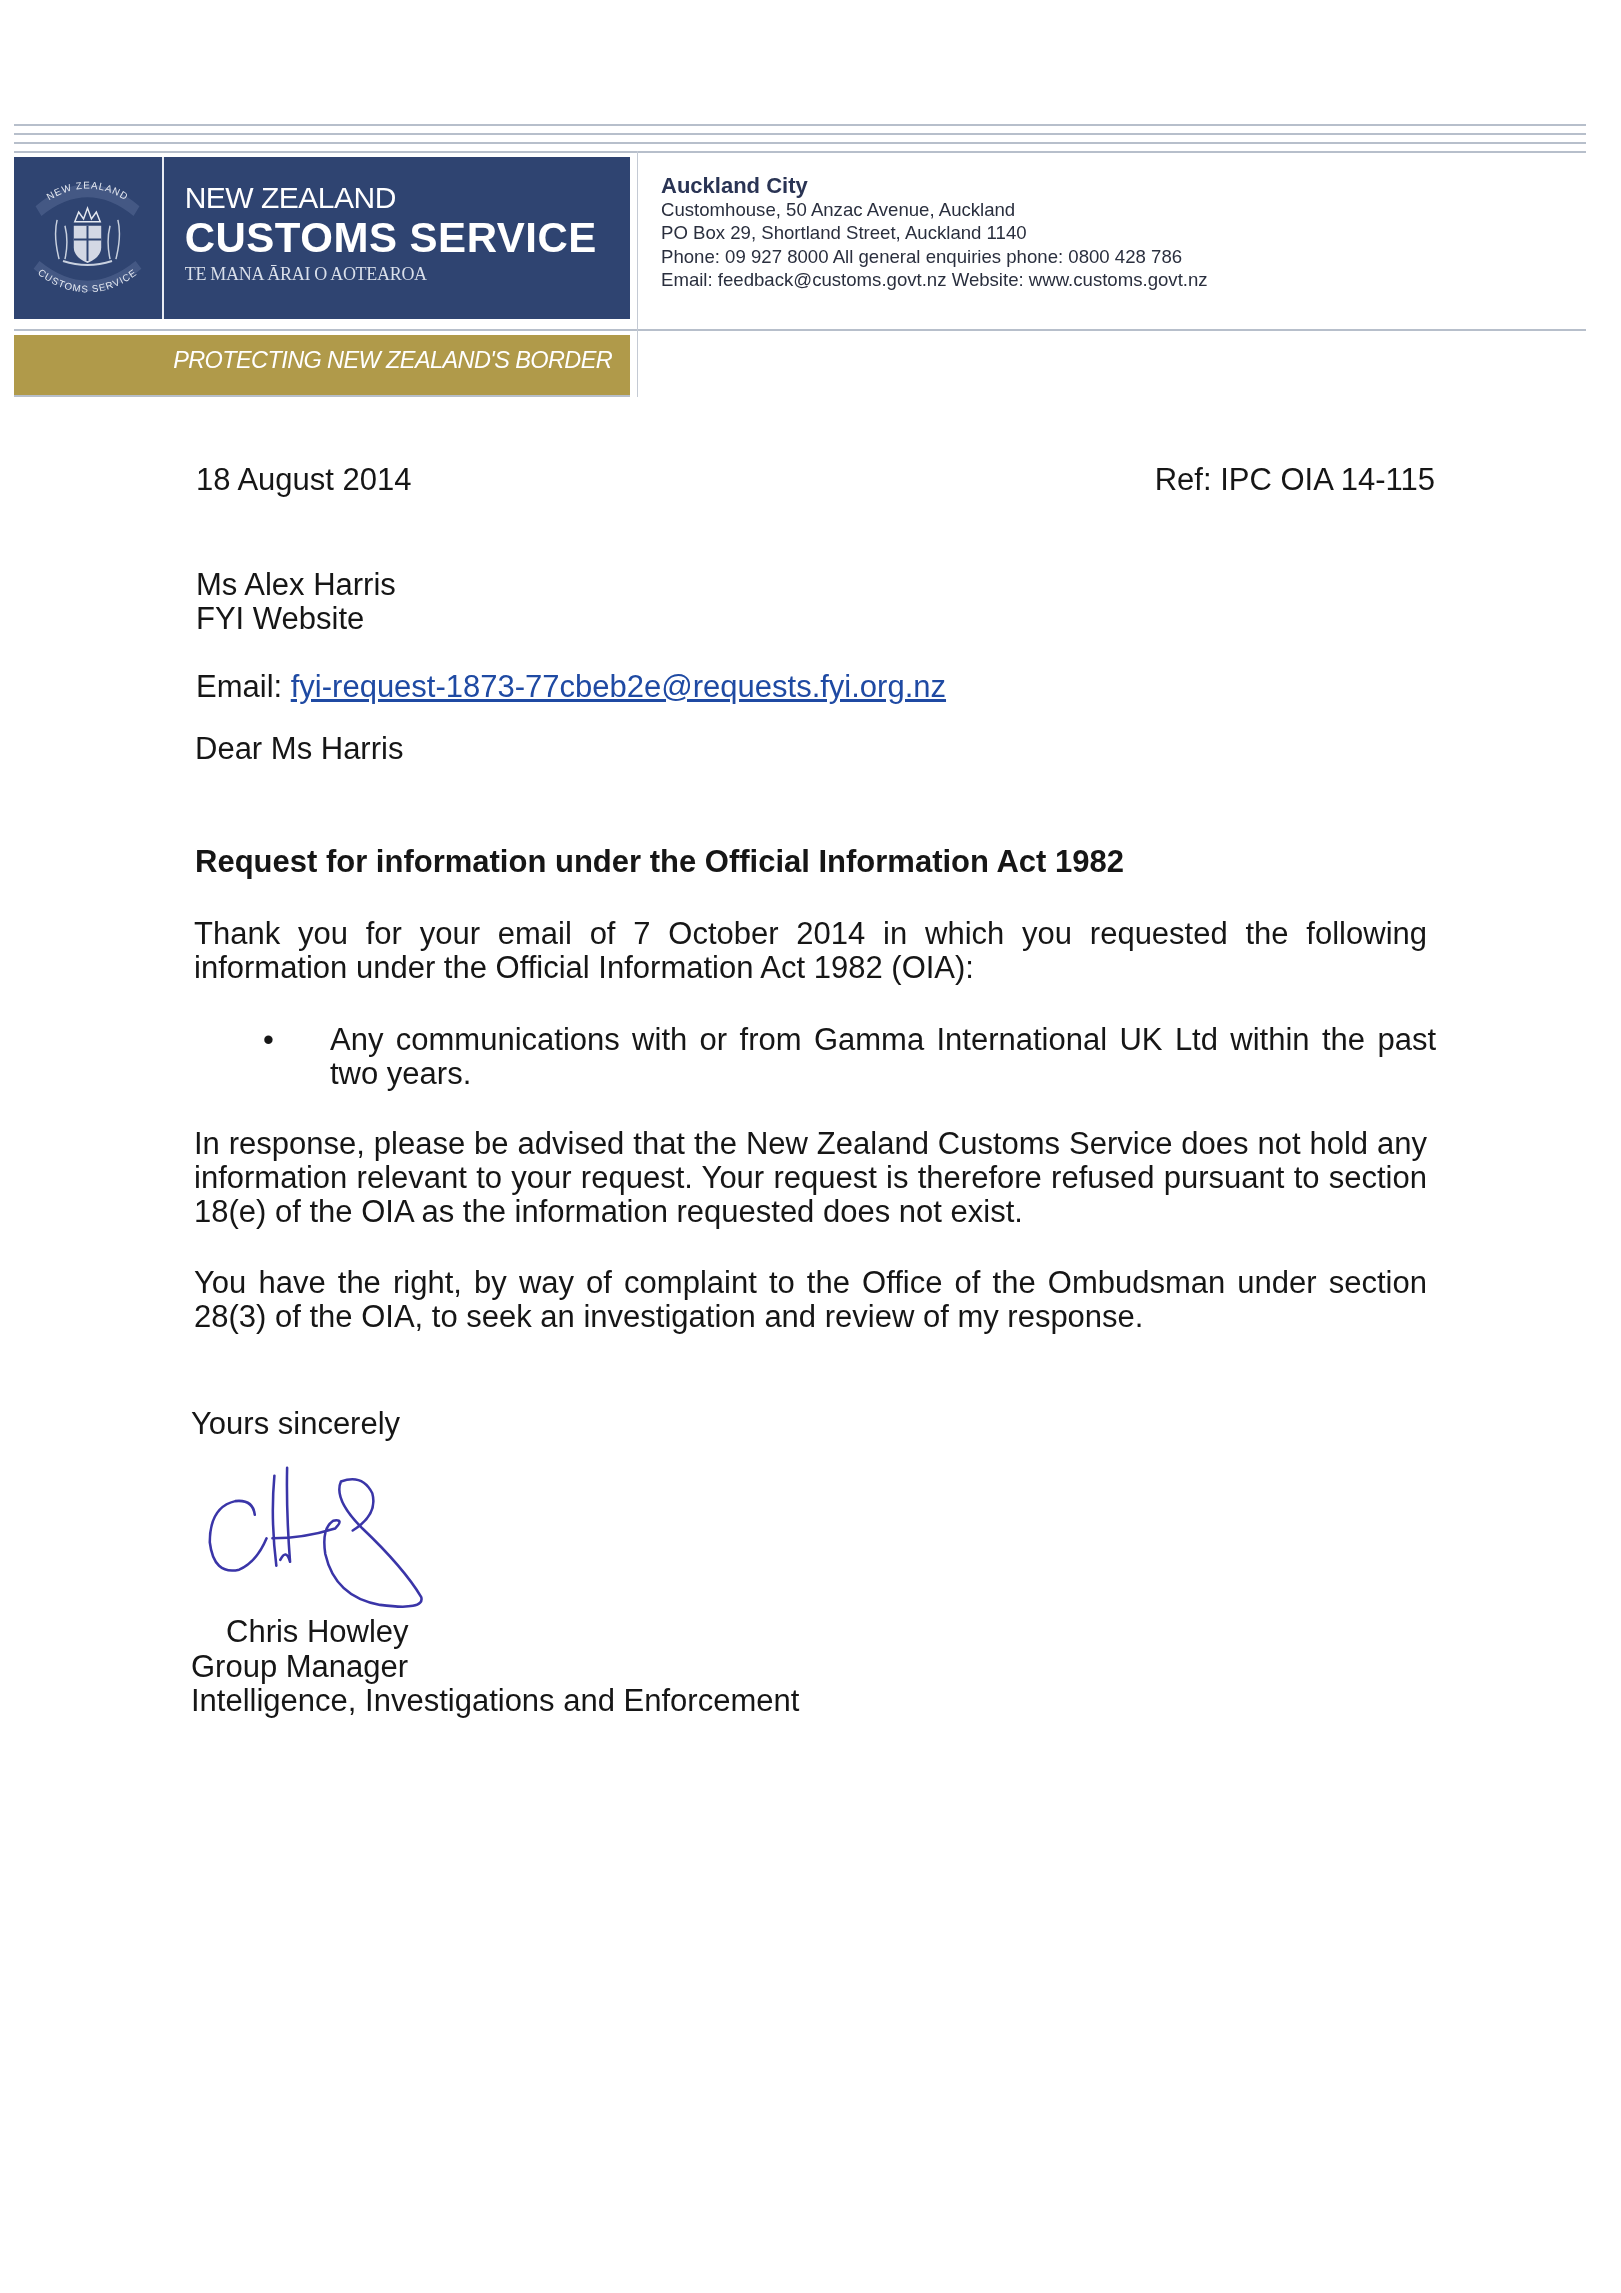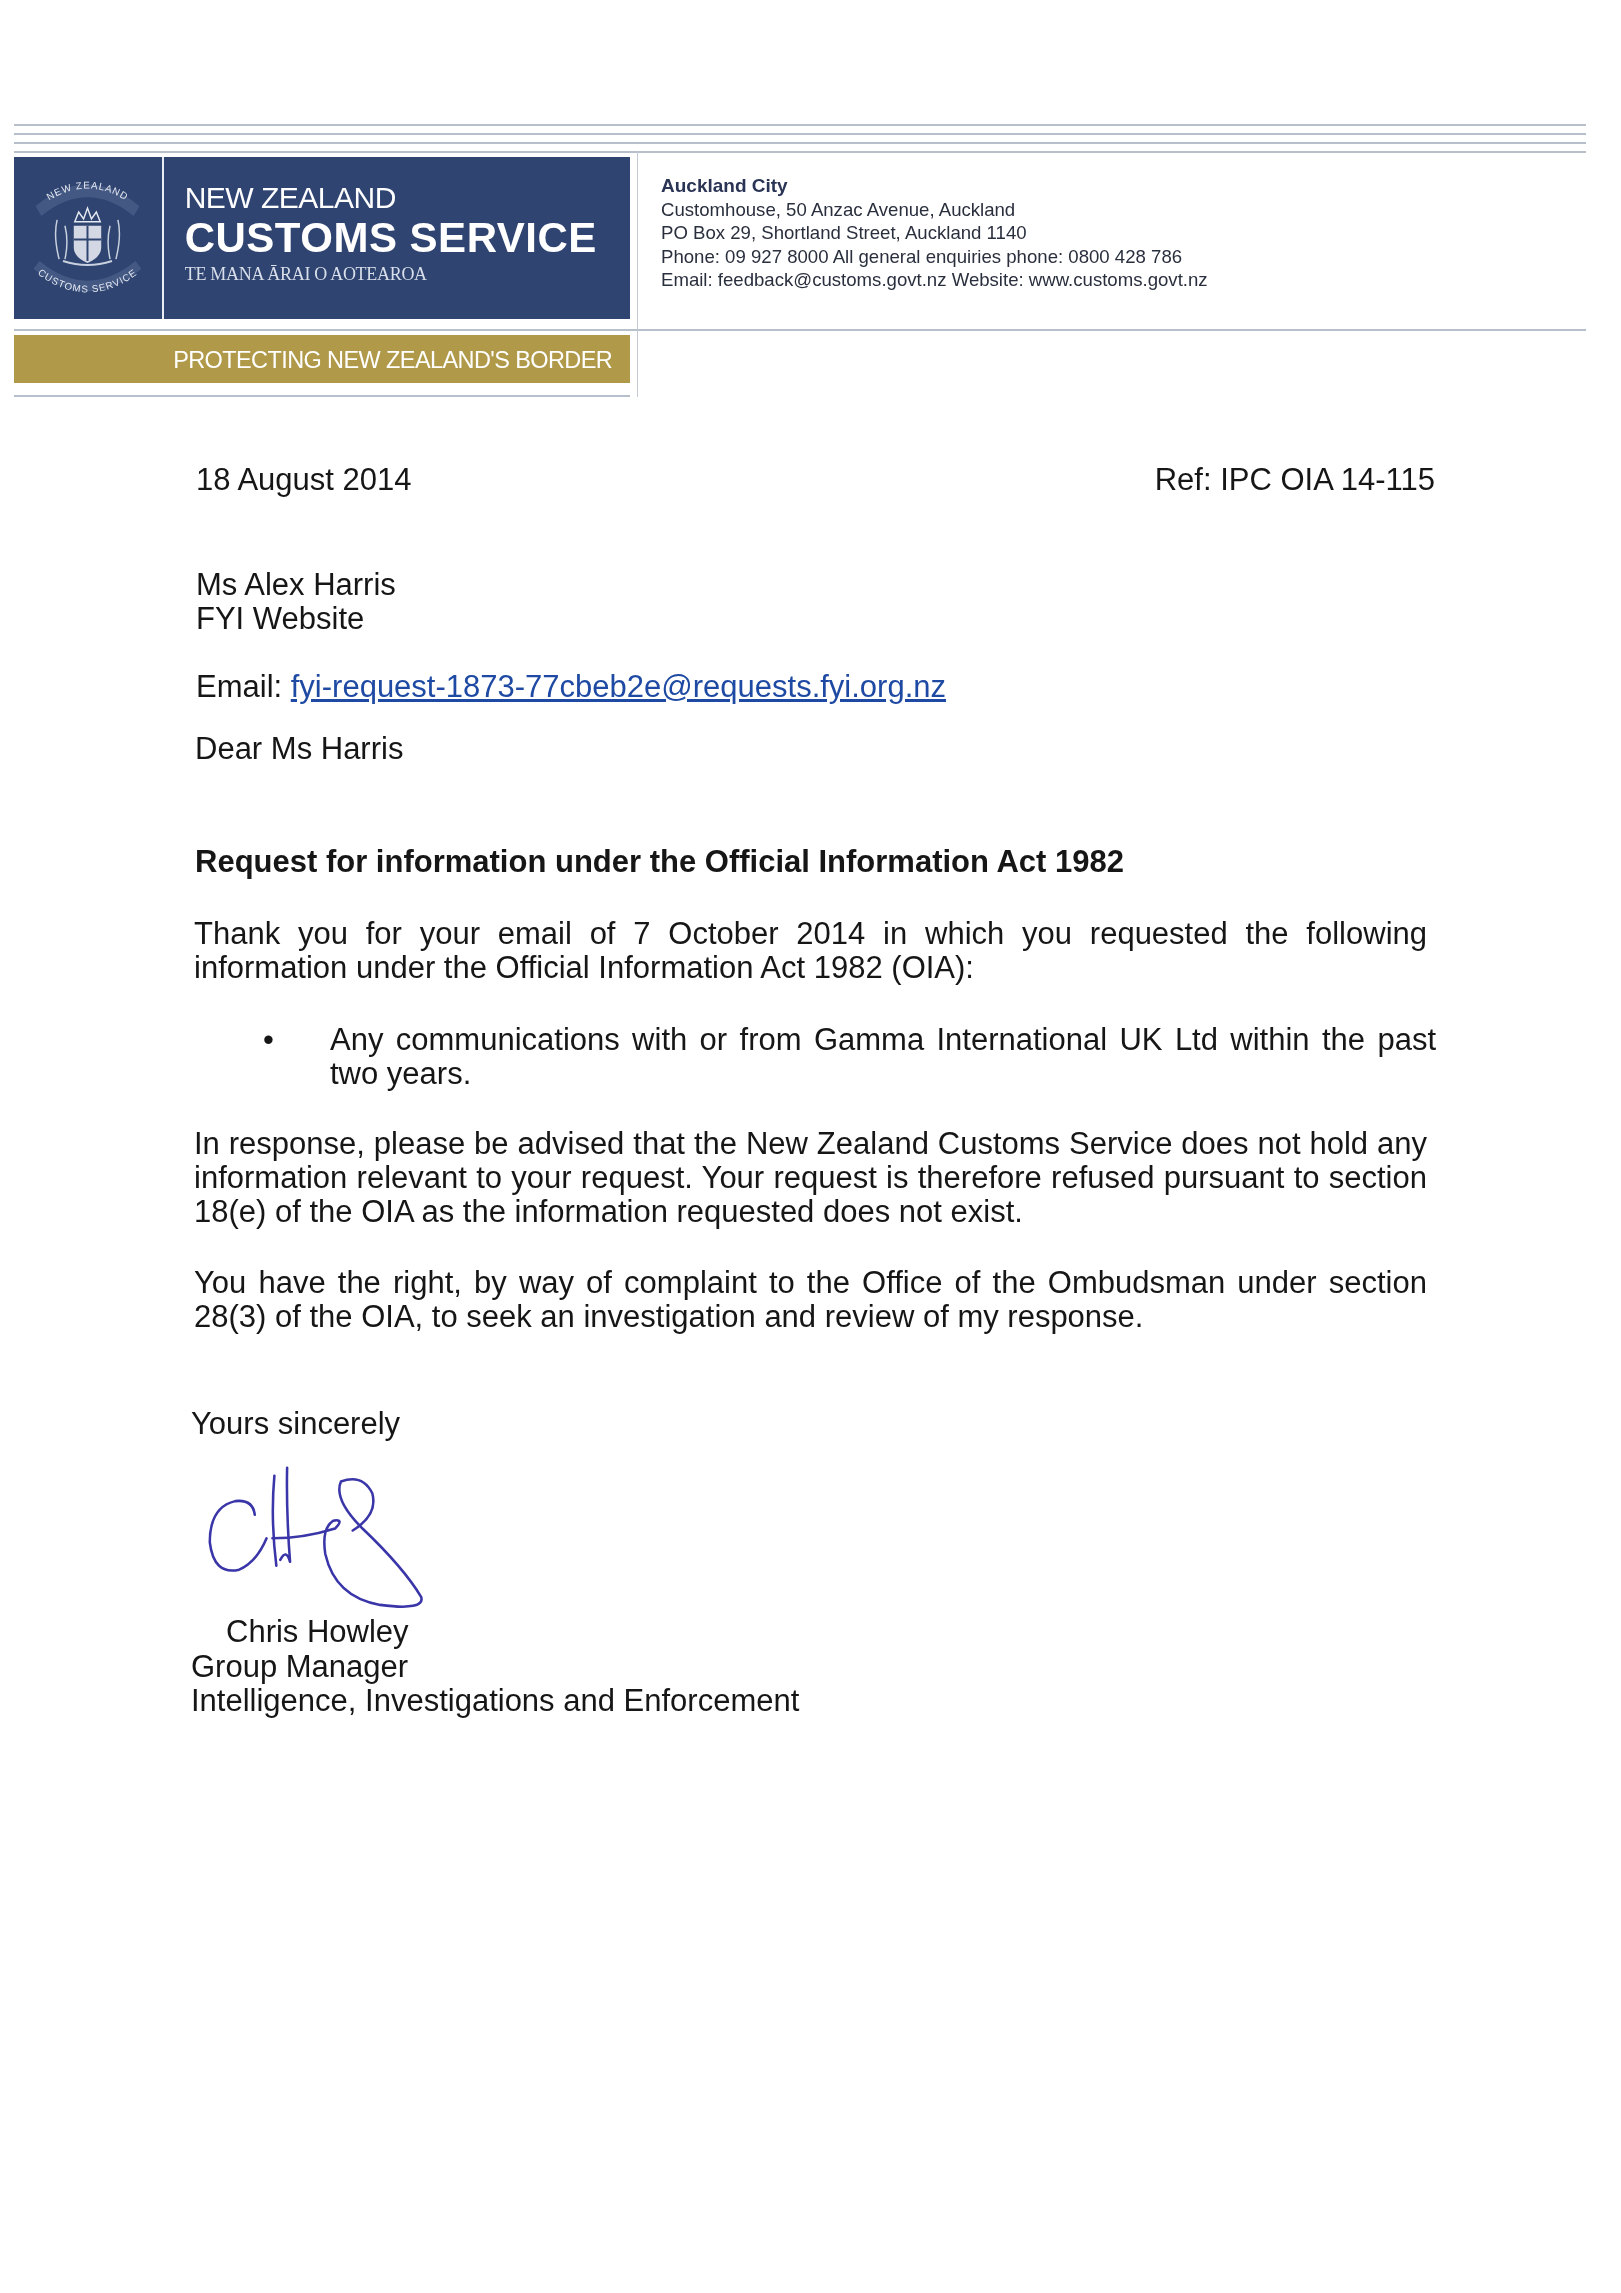--- a/index.html
+++ b/index.html
@@ -11,25 +11,25 @@
   .vrule { position: absolute; left: 637px; width: 1px; background: #c4cad4; }
 
   .navy { position: absolute; left: 13.7px; top: 157px; width: 616px; height: 162px; background: #2f4471; }
   .crest-panel { position: absolute; left: 0; top: 0; width: 147px; height: 162px; }
   .navy-divider { position: absolute; left: 148px; top: 0; width: 2px; height: 162px; background: #e8ecf3; }
   .brand { position: absolute; left: 171px; top: 23.5px; color: #ffffff; }
   .brand .l1 { font-size: 30px; letter-spacing: -0.5px; line-height: 33px; font-weight: 400; }
   .brand .l2 { font-size: 42px; font-weight: 700; line-height: 47px; letter-spacing: 0.5px; }
   .brand .l3 { font-size: 18px; line-height: 27.4px; letter-spacing: -0.3px; color: #d9dfea; font-family: Liberation Serif, serif; }
 
-  .gold { position: absolute; left: 13.7px; top: 335px; width: 616px; height: 48px; background: #b09a4a; }
+  .gold { position: absolute; left: 13.7px; top: 335px; width: 616px; height: 60px; background: #b09a4a; font-style: italic; }
   .gold .tag { position: absolute; right: 17.6px; top: 11.8px; color: #ffffff; font-size: 23.5px; letter-spacing: -0.6px; }
 
   .address { position: absolute; left: 661px; top: 174px; color: #2a2f3e; font-size: 18.6px; line-height: 23.5px; }
-  .address .city { font-weight: 700; font-size: 19px; color: #2a3454; }
+  .address .city { font-weight: 700; font-size: 22px; color: #2a3454; }
 
   
   .text { position: absolute; font-size: 31px; line-height: 34px; color: #161616; }
   .date { left: 196px; top: 463px; }
   .ref { right: 186px; top: 463px; }
   .recipient { left: 196px; top: 568px; }
   .email-line { left: 196px; top: 670px; }
   .email-link { color: #1f4aa3; text-decoration: underline; }
   .salutation { left: 195px; top: 732px; }
   .subject { left: 195px; top: 845px; font-weight: 700; }

